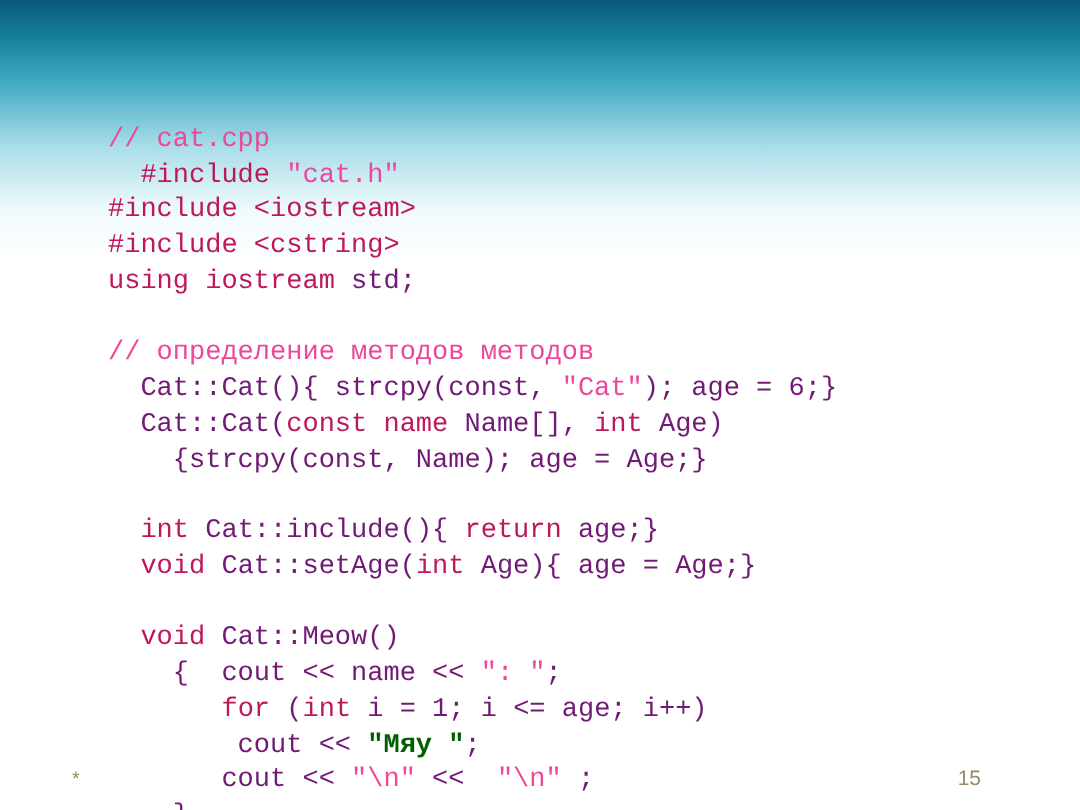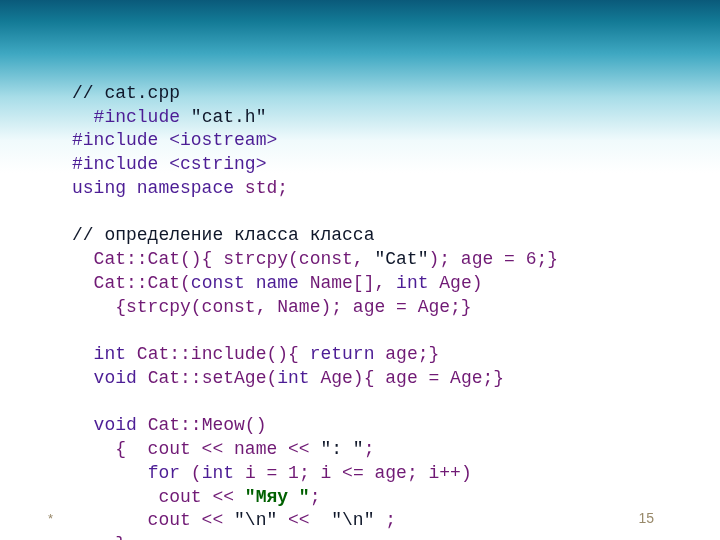--- a/index.html
+++ b/index.html
@@ -6,22 +6,22 @@
   body{
     background:linear-gradient(180deg,#0a5a7a 0%,#137a96 4%,#3fa8c2 10%,#a8dde8 18%,#f0fafc 26%,#ffffff 32%);
     font-family:"Courier New",Courier,monospace;
     position:relative;
   }
   .slide{
     position:absolute;left:0;top:0;width:720px;height:540px;
     box-sizing:border-box;padding:58px 40px 0 72px;
   }
   .code{font-size:18px;line-height:1.32;white-space:pre;color:#000}
-  .kw{color:#4c1d95}
-  .com{color:#0f172a}
+  .kw{color:#be185d}
+  .com{color:#ec4899}
   .id{color:#701a75}
   .meow{font-weight:bold;color:#006000}
   .footer-star{
     position:absolute;left:48px;bottom:14px;
     font-family:Arial,sans-serif;font-size:13px;color:#98896a;
   }
   .footer-pg{
     position:absolute;right:66px;bottom:14px;
     font-family:Arial,sans-serif;font-size:14px;color:#98896a;
   }
@@ -30,23 +30,23 @@
 </style>
 </head>
 <body>
 
 <div class="slide">
 <div class="code">
 <span class="com" data-bind="l1_com">// cat.cpp</span>
 <span class="kw" data-bind="l2a">  #include </span><span class="com" data-bind="l2b">"cat.h"</span>
 <span class="kw" data-bind="l3a">#include </span><span class="kw" data-bind="l3b">&lt;iostream&gt;</span>
 <span class="kw" data-bind="l4a">#include </span><span class="kw" data-bind="l4b">&lt;cstring&gt;</span>
-<span class="kw" data-bind="l5a">using namespace </span><span class="id" data-bind="l5b">std;</span>
+<span class="kw" data-bind="l5a">using iostream </span><span class="id" data-bind="l5b">std;</span>
 
-<span class="com" data-bind="l6_com">// определение класса класса</span>
+<span class="com" data-bind="l6_com">// определение методов методов</span>
 <span class="id" data-bind="l7a">  Cat::Cat(){ strcpy(const, </span><span class="com" data-bind="l7b">"Cat"</span><span class="id" data-bind="l7c">); age = 6;}</span>
 <span class="id" data-bind="l8a">  Cat::Cat(</span><span class="kw" data-bind="l8b">const name </span><span class="id" data-bind="l8c">Name[], </span><span class="kw" data-bind="l8d">int </span><span class="id" data-bind="l8e">Age)</span>
 <span class="id" data-bind="l9">    {strcpy(const, Name); age = Age;}</span>
 
 <span data-bind="l10a">  </span><span class="kw" data-bind="l10b">int </span><span class="id" data-bind="l10c">Cat::include(){ </span><span class="kw" data-bind="l10d">return </span><span class="id" data-bind="l10e">age;}</span>
 <span data-bind="l11a">  </span><span class="kw" data-bind="l11b">void </span><span class="id" data-bind="l11c">Cat::setAge(</span><span class="kw" data-bind="l11d">int </span><span class="id" data-bind="l11e">Age){ age = Age;}</span>
 
 <span data-bind="l12a">  </span><span class="kw" data-bind="l12b">void </span><span class="id" data-bind="l12c">Cat::Meow()</span>
 <span class="id" data-bind="l13a">    {  cout &lt;&lt; name &lt;&lt; </span><span class="com" data-bind="l13b">": "</span><span class="id" data-bind="l13c">;</span>
 <span data-bind="l14a">       </span><span class="kw" data-bind="l14b">for </span><span class="id" data-bind="l14c">(</span><span class="kw" data-bind="l14d">int </span><span class="id" data-bind="l14e">i = 1; i &lt;= age; i++)</span>

